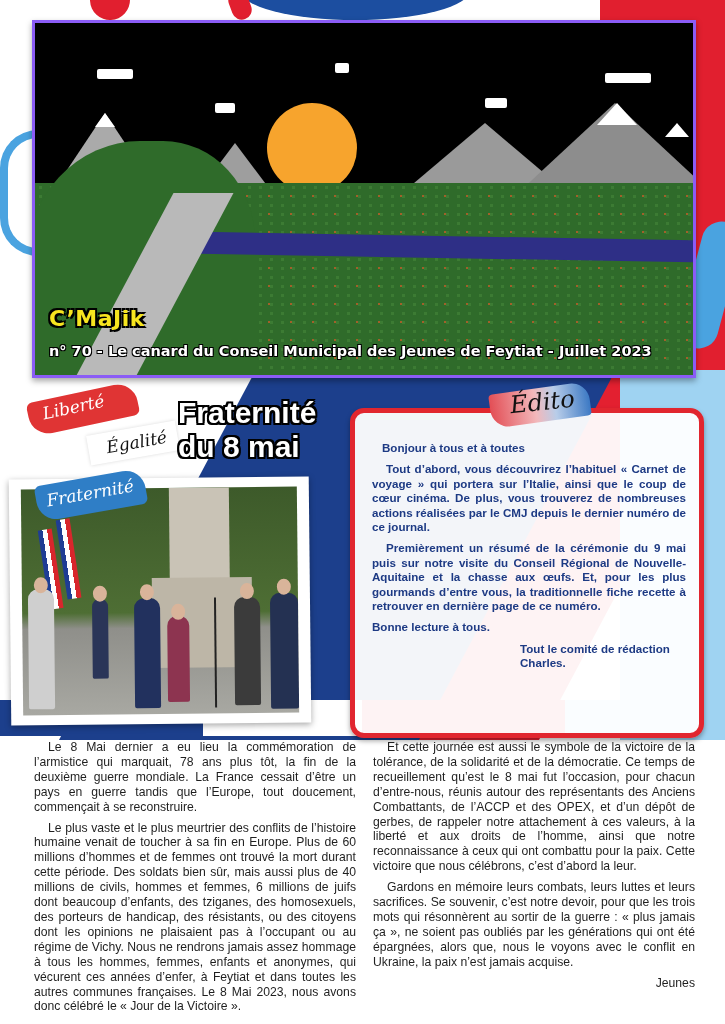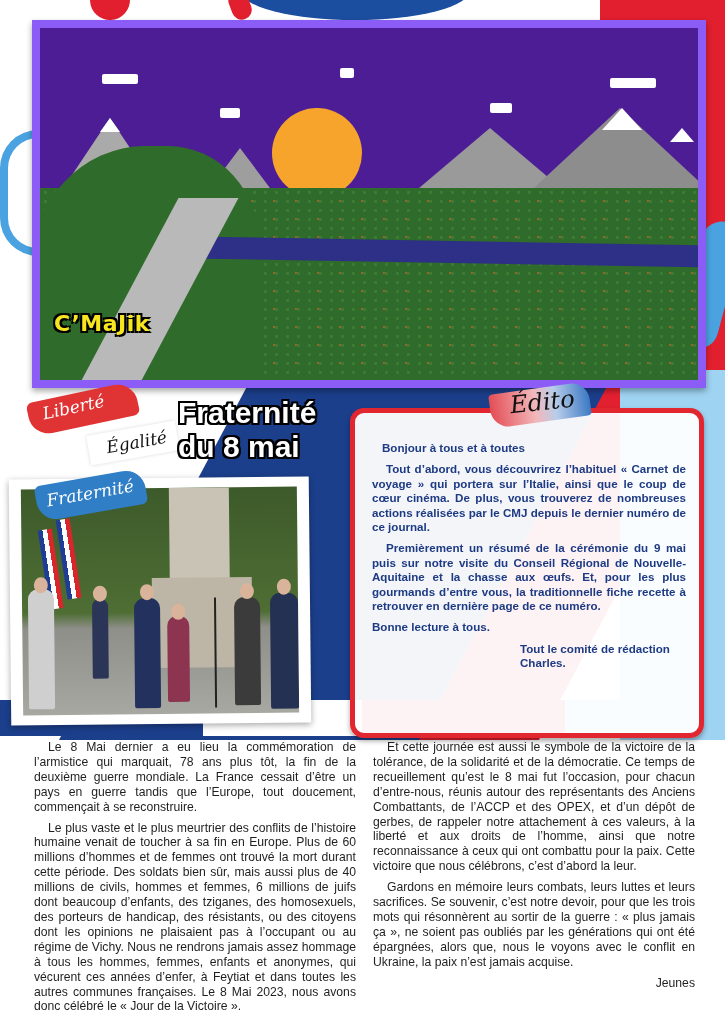--- a/index.html
+++ b/index.html
@@ -21,22 +21,22 @@
 
   
   .band-blue { left: 160px; top: 360px; width: 400px; height: 380px; background: #1c3f8c; transform: skewX(-28deg); }
   .band-red { left: 520px; top: 360px; width: 120px; height: 380px; background: #e32030; transform: skewX(-28deg); }
   .band-lightblue { left: 620px; top: 370px; width: 120px; height: 370px; background: #9fd3f2; }
   .band-bottom { left: 0; top: 700px; width: 725px; height: 36px; background: linear-gradient(90deg, #1c3f8c 0 28%, #ffffff 28% 50%, #e32030 50% 78%, #9fd3f2 78% 100%); }
 
   
   .header-frame {
     left: 32px; top: 20px; width: 658px; height: 352px;
-    border: 8px solid #8b5cf6; box-shadow: 0 3px 6px rgba(0,0,0,0.35);
-    overflow: hidden; background: #4c1d95;
+    border: 3px solid #8b5cf6; box-shadow: 0 3px 6px rgba(0,0,0,0.35);
+    overflow: hidden; background: #000000;
   }
   .scene { position: absolute; inset: 0; }
   .sun { left: 232px; top: 80px; width: 90px; height: 90px; border-radius: 50%; background: #f7a42d; }
   .mtn { position: absolute; width: 0; height: 0; border-style: solid; }
   .m1 { left: 320px; top: 100px; border-width: 0 130px 110px 130px; border-color: transparent transparent #9a9a9a transparent; }
   .m2 { left: 440px; top: 80px; border-width: 0 140px 130px 140px; border-color: transparent transparent #8d8d8d transparent; }
   .m3 { left: 140px; top: 120px; border-width: 0 60px 80px 60px; border-color: transparent transparent #9e9e9e transparent; }
   .m4 { left: 30px; top: 90px; border-width: 0 40px 60px 40px; border-color: transparent transparent #aaaaaa transparent; }
   .snow { position: absolute; width: 0; height: 0; border-style: solid; border-color: transparent transparent #ffffff transparent; }
   .s1 { left: 562px; top: 80px; border-width: 0 20px 22px 20px; }
@@ -148,20 +148,21 @@
     <div class="cloud c2"></div>
     <div class="cloud c3"></div>
     <div class="cloud c4"></div>
     <div class="cloud c5"></div>
     <div class="abs forest"></div>
     <div class="abs hill"></div>
     <div class="abs river"></div>
     <div class="abs road"></div>
   </div>
   <div class="brand">C’MaJik</div>
+  <div class="tagline">n° 70 - Le canard du Conseil Municipal des Jeunes de Feytiat - Juillet 2023</div>
 </div>
 
 <div class="abs brush-red"></div>
 <div class="abs brush-white"></div>
 <div class="abs brush-blue"></div>
 <div class="motto-text m-lib">Liberté</div>
 <div class="motto-text m-ega">Égalité</div>
 <div class="motto-text m-fra">Fraternité</div>
 
 <div class="abs article-title">

